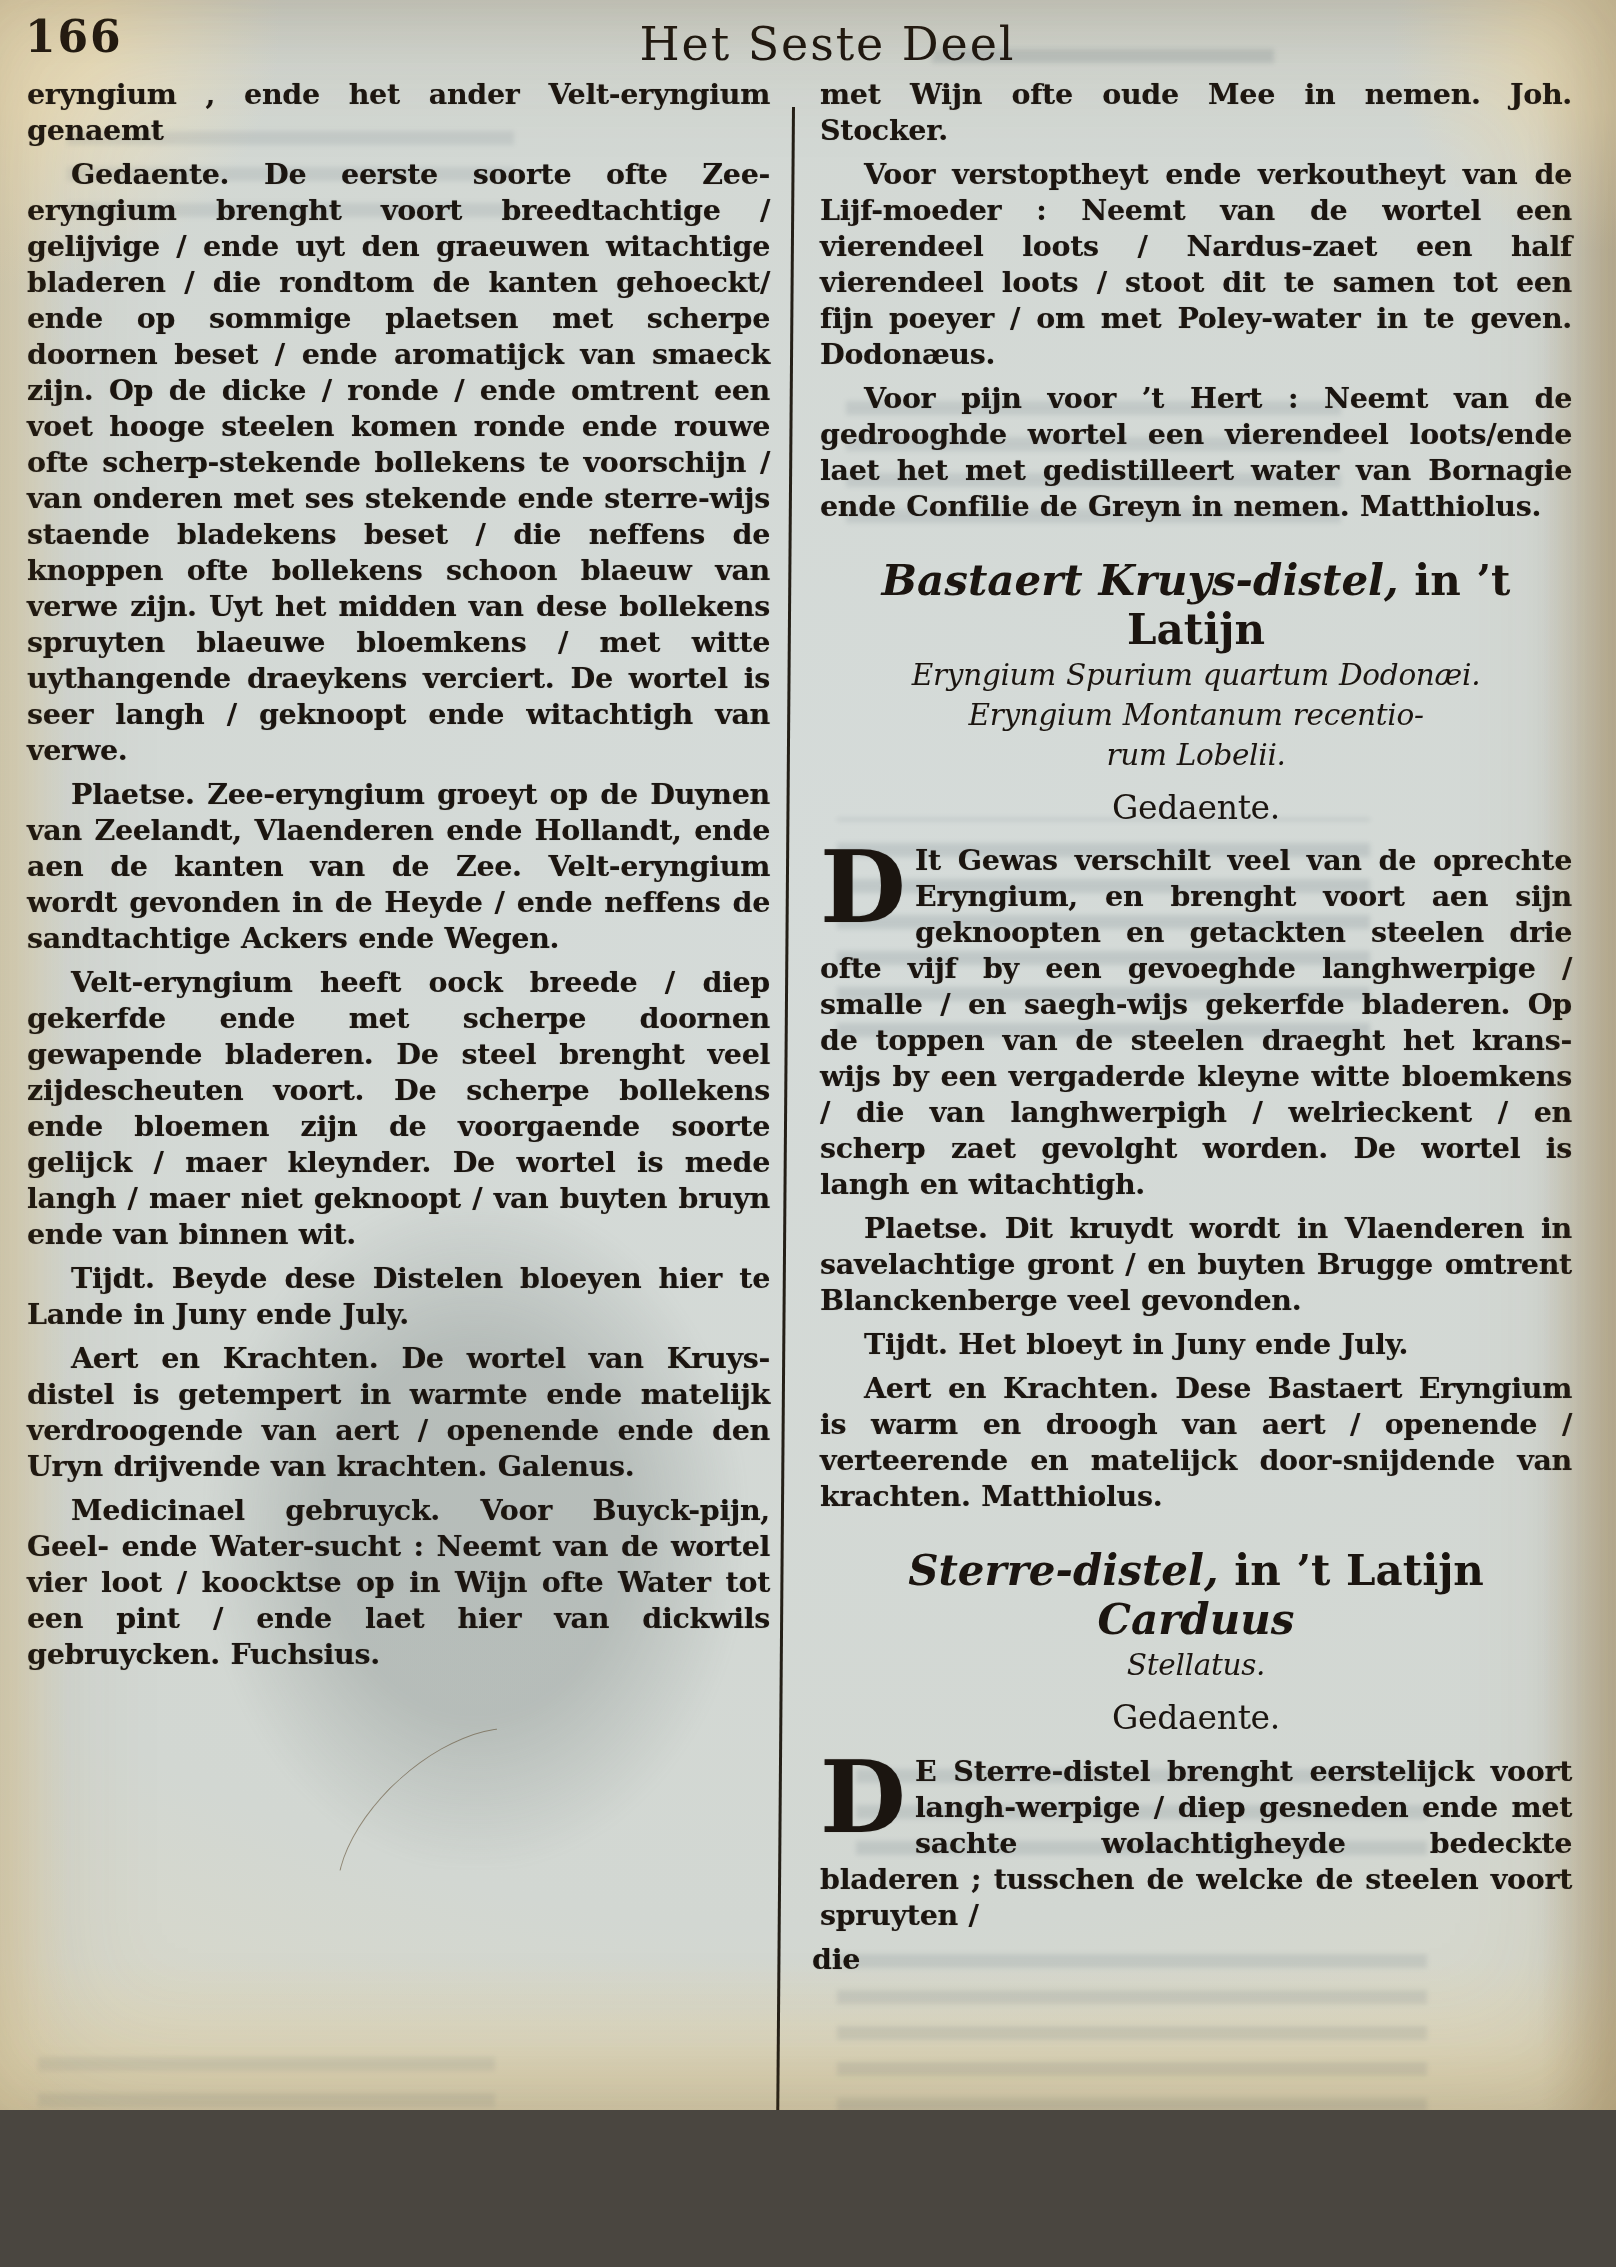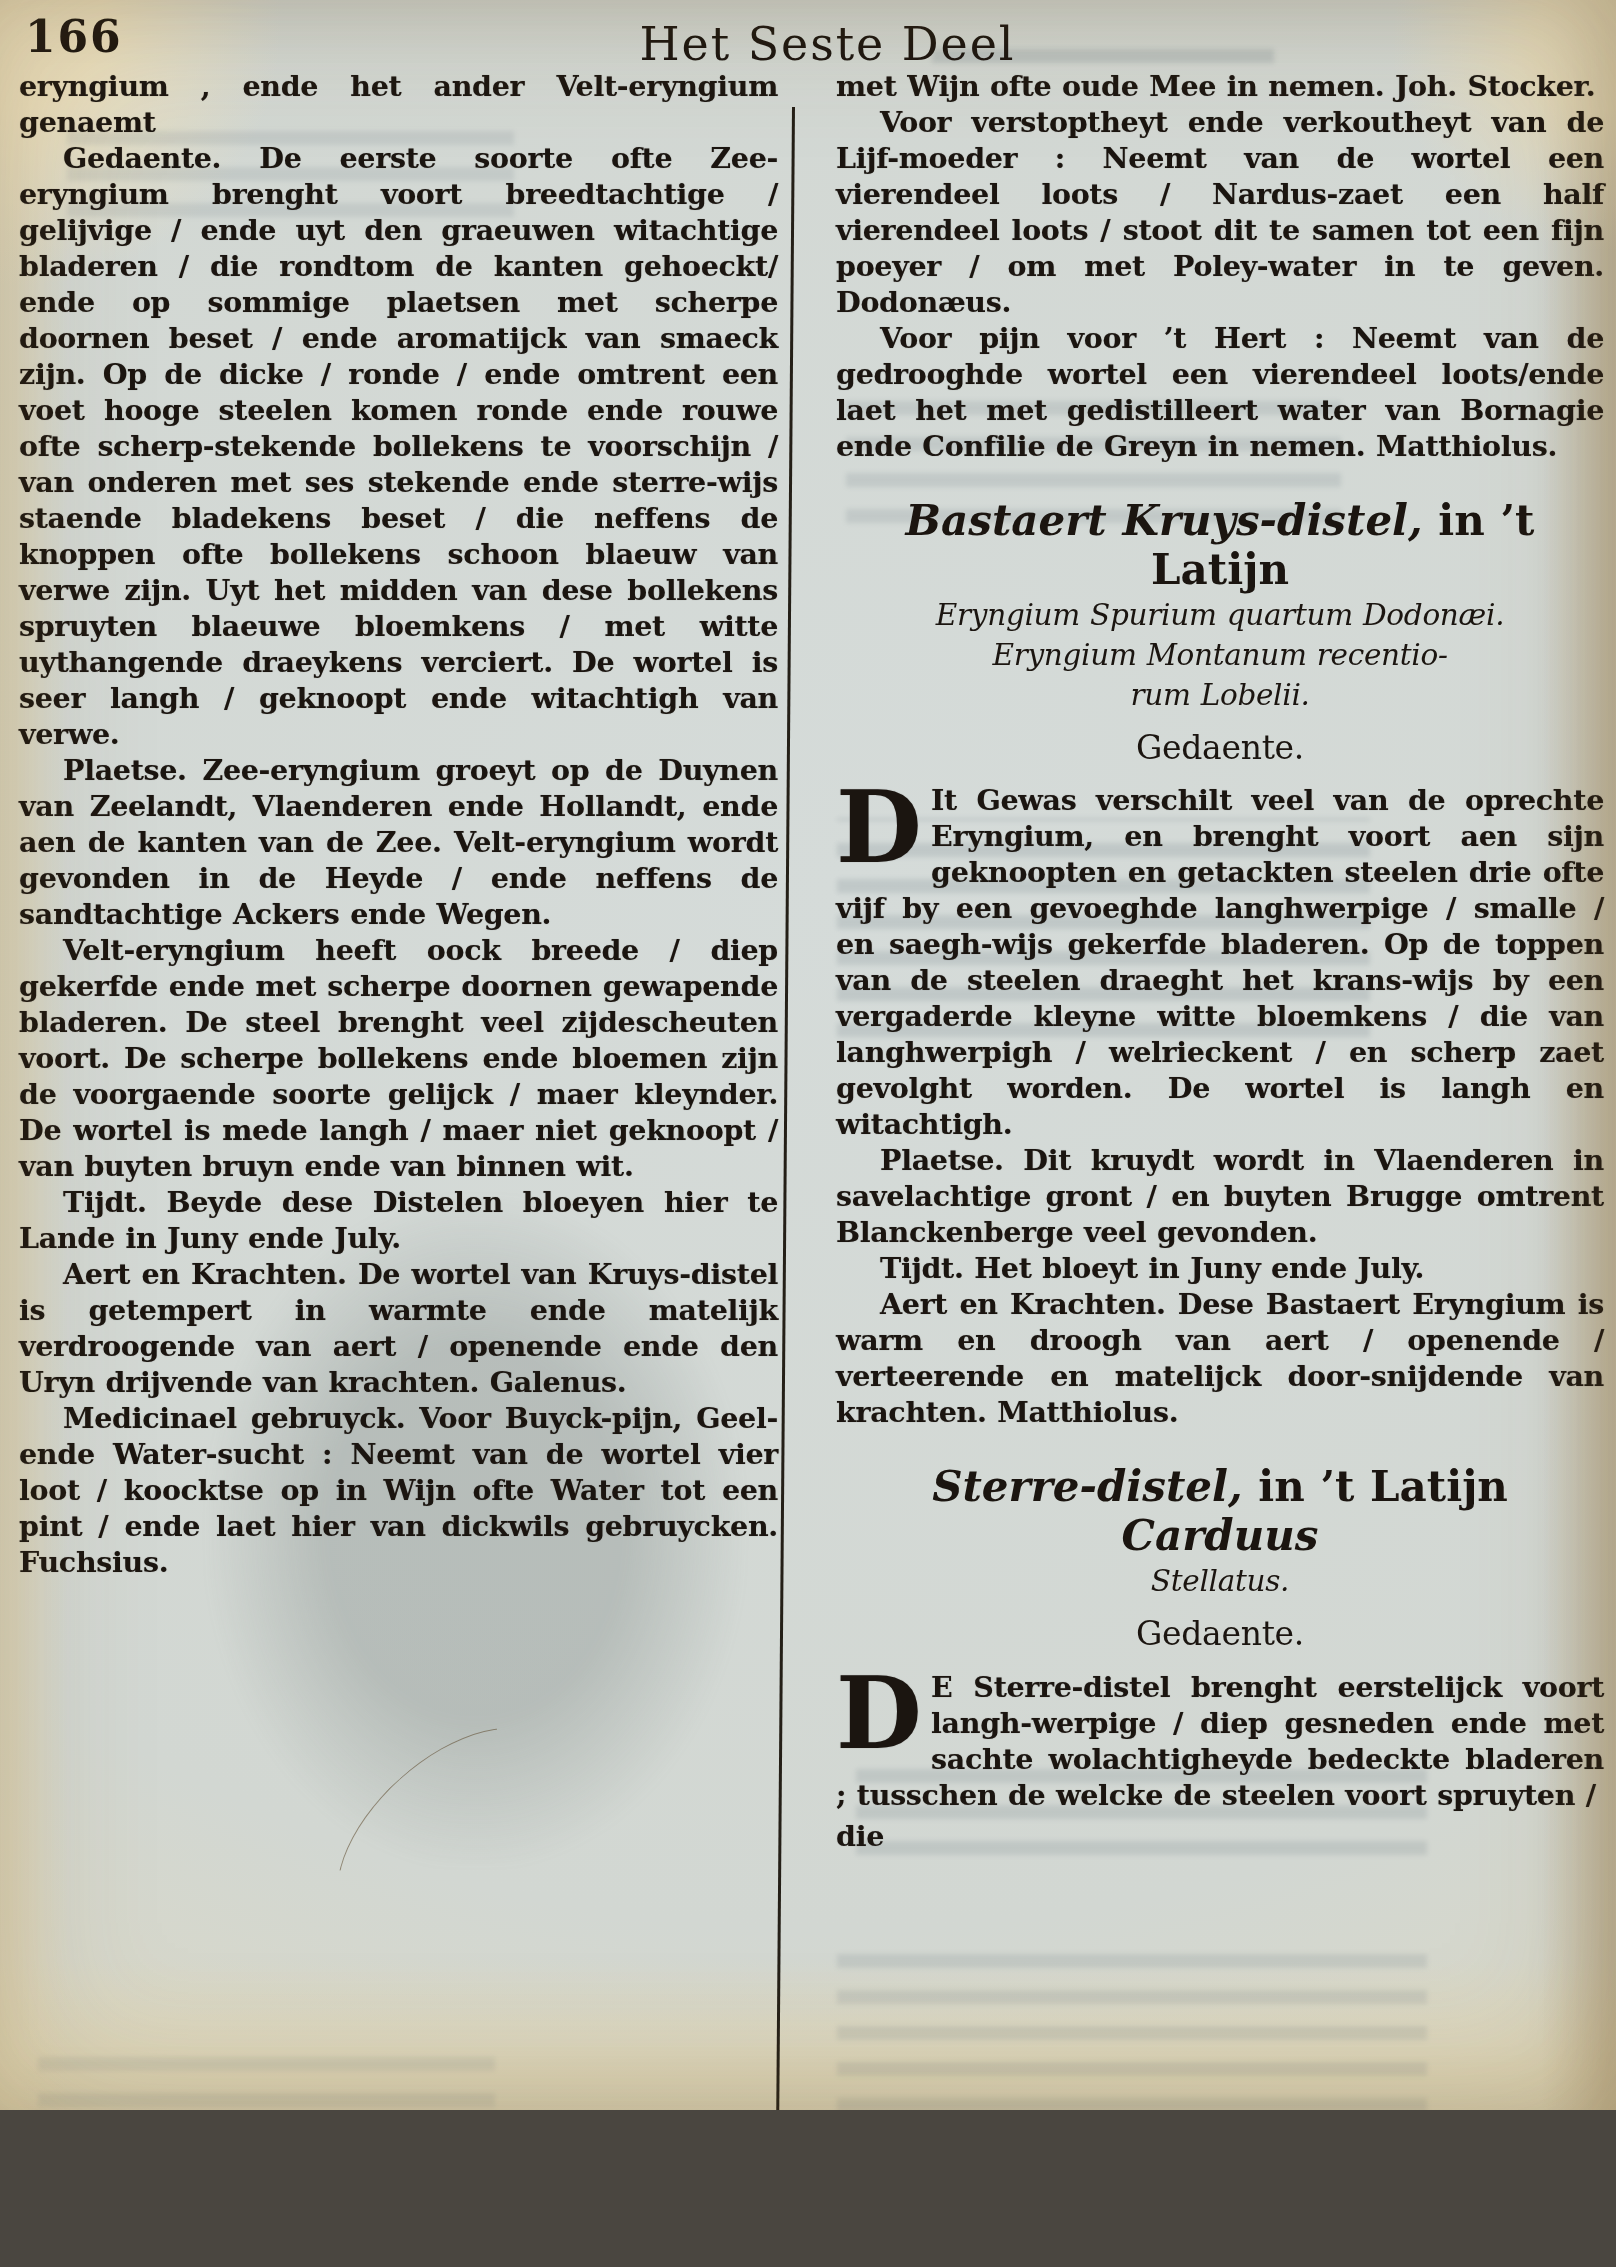--- a/index.html
+++ b/index.html
@@ -31,22 +31,22 @@
     font:400 46px/1.1 "DejaVu Serif", serif;letter-spacing:1.9px;
   }
   .col{
     position:absolute;top:68px;
     text-align:justify;
     font:700 28.5px/36px "DejaVu Serif", serif;
     letter-spacing:-0.3px;word-spacing:1px;
     text-shadow:0 0 1px rgba(27,21,16,.35);
   }
   .col-left{left:19px;width:759px;}
-  .col-right{left:836px;width:768px;}
-  .para{margin:0;}
+  .col-right{left:812px;width:768px;}
+  .para{margin:8px;}
   .ind{text-indent:44px;}
   .divider{
     position:absolute;left:792px;top:107px;width:2.9px;height:2059px;
     background:#241f17;transform:rotate(0.45deg);transform-origin:top center;
   }
   .sect-head{text-align:center;text-indent:0;margin:32px 0 13.3px 0;font-weight:400;text-shadow:none;}
   .sect-title{font:italic 700 42px/49px "DejaVu Serif", serif;letter-spacing:0;}
   .sect-title .roman{font-style:normal;font-weight:700;}
   .latin{font:italic 400 29.5px/38px "DejaVu Serif", serif;margin:1.9px 0;}
   .gedaente{font:400 33px/42px "DejaVu Serif", serif;margin:13.3px 0 5.7px 0;}

